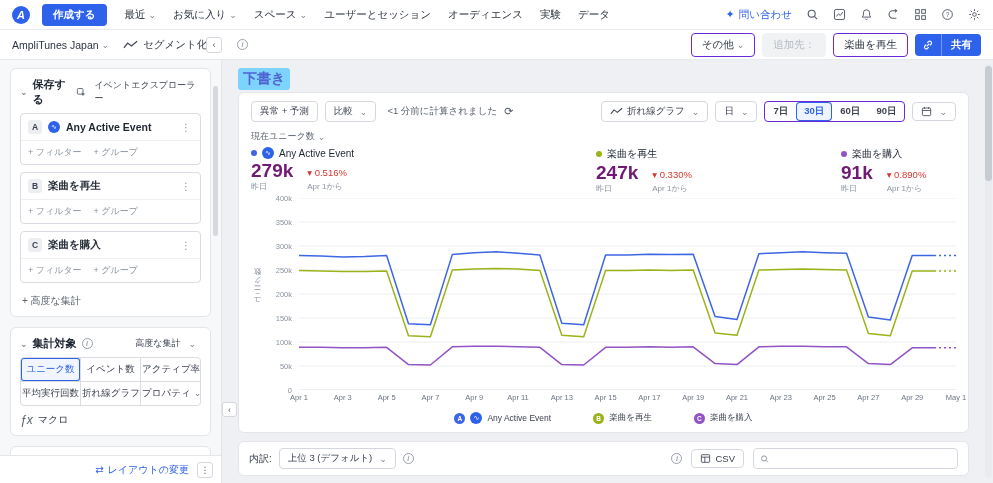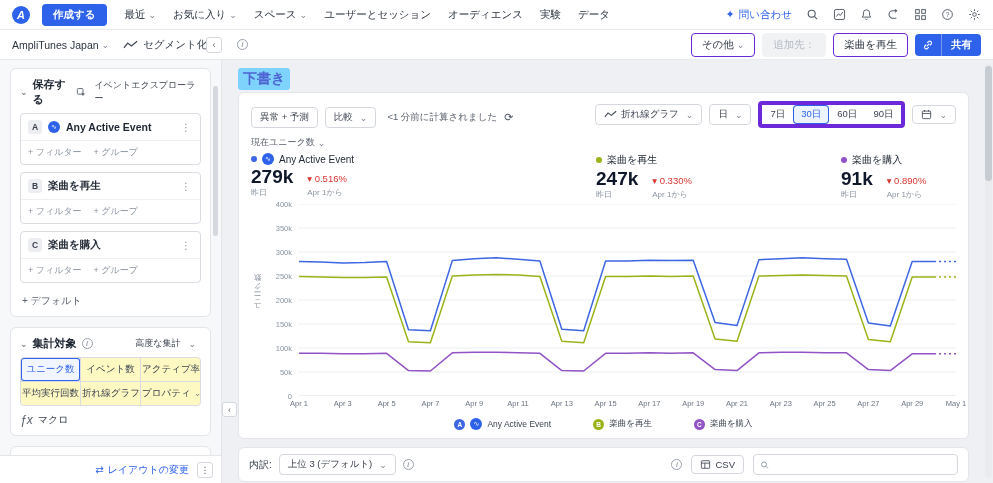--- a/index.html
+++ b/index.html
@@ -51,21 +51,21 @@
   .badge-letter { width:14px; height:14px; background:#eceef2; border-radius:3px; font-size:8.5px; font-weight:bold;
     color:#3c4250; display:inline-flex; align-items:center; justify-content:center; flex:none; }
   .any-icon { width:12px; height:12px; border-radius:50%; background:#2e62ea; color:#fff; font-size:7px;
     display:inline-flex; align-items:center; justify-content:center; flex:none; }
   .ev-name { font-size:10.5px; font-weight:bold; color:#1f2733; flex:1; white-space:nowrap; overflow:hidden; }
   .kebab { color:#8a93a0; font-size:10px; padding:0 2px; }
   .ev-bot { border-top:1px solid #eef0f3; padding:5px 7px; display:flex; gap:12px; }
   .add-link { font-size:9px; color:#8a93a0; }
   .plain-link { font-size:10px; color:#5a626e; margin:2px 0 0 2px; display:inline-block; }
   .agg-grid { display:grid; grid-template-columns:1fr 1fr 1fr; gap:1px; background:#d9dce2; border:1px solid #d9dce2; border-radius:4px; overflow:hidden; }
-  .agg-cell { background:#fef9c3; font-size:9.5px; color:#3c4250; text-align:center; padding:5px 1px; white-space:nowrap; overflow:hidden; }
+  .agg-cell { background:#ffffff; font-size:9.5px; color:#3c4250; text-align:center; padding:5px 1px; white-space:nowrap; overflow:hidden; }
   .agg-cell.sel { color:#2e62ea; background:#f0f5ff; box-shadow:inset 0 0 0 1px #2e62ea; border-radius:3px; }
   .macro { font-size:10px; color:#3c4250; margin-top:7px; display:flex; align-items:center; gap:5px; }
   .fx { font-style:italic; color:#5a626e; font-size:12px; }
   .seg-head-extra { font-weight:normal; font-size:9.5px; color:#3c4250; margin-left:6px; white-space:nowrap; overflow:hidden; }
   .sidebar-foot { position:absolute; left:0; right:0; bottom:0; height:28px; background:#fff; border-top:1px solid #e3e5e9;
     display:flex; align-items:center; justify-content:flex-end; gap:8px; padding:0 8px; }
   .layout-link { color:#2e62ea; font-size:10px; display:flex; align-items:center; gap:4px; }
   .foot-kebab { width:16px; height:16px; border:1px solid #d4d8de; border-radius:3px; display:flex; align-items:center; justify-content:center; color:#5a626e; font-size:9px; background:#fff; }
   .sb-track { position:absolute; right:3px; top:26px; width:5px; height:150px; background:#ccd0d7; border-radius:3px; opacity:.8; }
 
@@ -76,30 +76,30 @@
   .chart-title { font-size:15px; color:#8a93a0; }
   .chart-desc { font-size:9.5px; color:#9aa3ae; margin-bottom:8px; }
   .card { background:#fff; border:1px solid #e3e5e9; border-radius:6px; }
   .chart-card { padding:8px 12px 6px; position:relative; }
   .ctrl-row { display:flex; align-items:flex-end; }
   .ctrl-left, .ctrl-right { display:flex; align-items:center; gap:7px; }
   .ctrl-right { margin-left:auto; }
   .pill { border:1px solid #d4d8de; border-radius:4px; padding:3px 8px; font-size:9.5px; color:#3c4250; background:#fff; display:inline-flex; align-items:center; gap:4px; white-space:nowrap; }
   .computed { font-size:9.5px; color:#5a626e; margin-left:4px; }
   .refresh { color:#555d69; font-size:11px; }
-  .range-group { display:inline-flex; border:4px solid #6d28d9; border-radius:4px; overflow:hidden; background:#fff; }
+  .range-group { display:inline-flex; border:1px solid #6d28d9; border-radius:4px; overflow:hidden; background:#fff;font-weight:bold; }
   .range-opt { padding:3px 8px; font-size:9.5px; color:#3c4250; }
   .range-opt.sel { color:#2e62ea; background:#eef4ff; box-shadow:inset 0 0 0 1px #2e62ea; border-radius:4px; }
   .metric-sel { font-size:9px; color:#5a626e; margin:8px 0 4px; display:flex; align-items:center; }
   .metrics-row { display:flex; margin-bottom:4px; }
   .metric.m0 { width:345px; } .metric.m1 { width:245px; } .metric.m2 { flex:1; }
   .m-name { display:flex; align-items:center; gap:5px; font-size:10px; color:#1f2733; margin-bottom:2px; }
   .dot { width:6px; height:6px; border-radius:50%; display:inline-block; }
   .m-grid { display:grid; grid-template-columns:auto auto; column-gap:14px; width:max-content; }
-  .m-value { font-size:19px; font-weight:bold; color:#0f172a; line-height:20px; }
+  .m-value { font-size:19px; font-weight:bold; color:#701a75; line-height:20px; }
   .m-change { font-size:9.5px; color:#d8362f; align-self:end; padding-bottom:3px; }
   .m-sub { font-size:8px; color:#8a93a0; }
   .plot-zone { display:flex; margin-top:4px; }
   .ylab-rot { width:14px; display:flex; align-items:center; justify-content:center;
     writing-mode:vertical-rl; transform:rotate(180deg); font-size:7.5px; color:#8a93a0; }
   .yticks { width:34px; position:relative; }
   .ytick { position:absolute; right:7px; transform:translateY(50%); font-size:7.5px; color:#8a93a0; }
   .plot { flex:1; position:relative; height:192px; }
   .plot svg { width:100%; height:100%; display:block; }
   .xlabels { position:relative; height:14px; margin-left:48px; margin-right:0; margin-top:3px; }
@@ -287,21 +287,21 @@
               <span class="badge-letter">C</span>
               <span class="ev-name">楽曲を購入</span>
               <span class="kebab">⋮</span>
             </div>
             <div class="ev-bot">
               <span class="add-link">+ フィルター</span>
               <span class="add-link">+ グループ</span>
             </div>
           </div>
         </div>
-      <span class="plain-link">+ デフォルト</span>
+      <span class="plain-link">+ 高度な集計</span>
     </div>
 
     <div class="panel">
       <div class="panel-head">
         <span class="caret">⌄</span>
         <span>集計対象</span>
         <span class="info" style="margin-left:5px">i</span>
         <span class="right">
             <span>高度な集計</span>
             <span class="caret">⌄</span>

